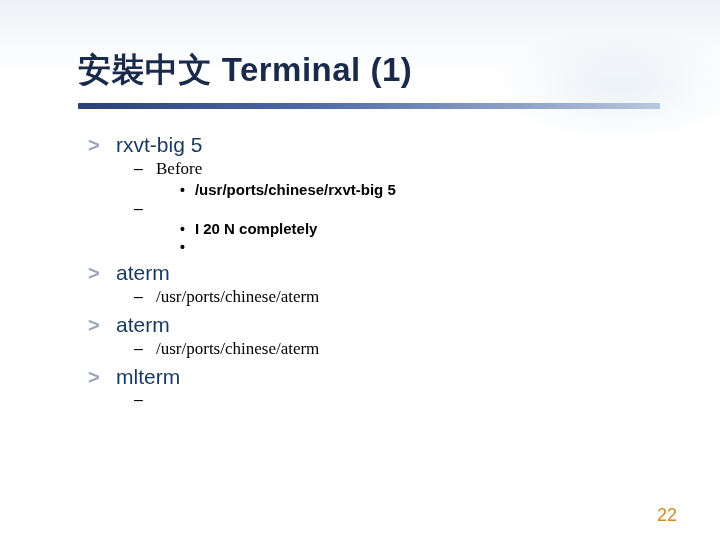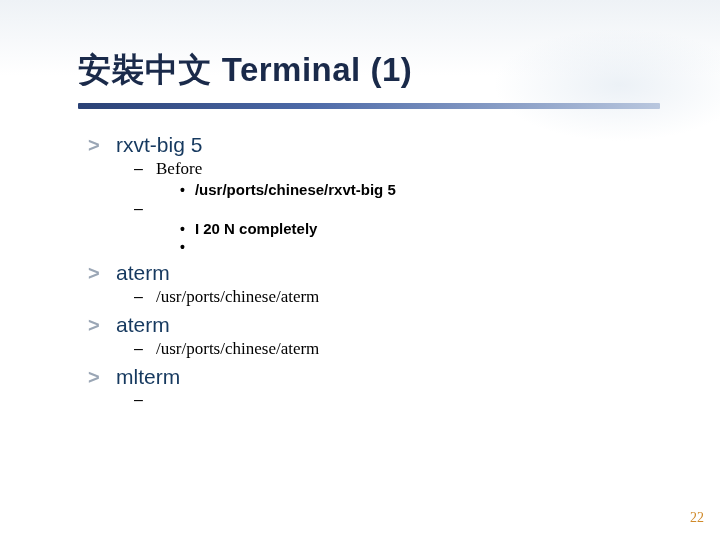--- a/index.html
+++ b/index.html
@@ -75,25 +75,25 @@
     margin: 2px 0 0 92px;
     display: flex;
     align-items: baseline;
     gap: 10px;
   }
   .l3-marker {
     font-size: 14px;
   }
   .pagenum {
     position: absolute;
-    right: 16px;
+    right: 43px;
     bottom: 14px;
     color: #d08a2a;
-    font-family: Liberation Serif, serif;
-    font-size: 14px;
+    font-family: Liberation Sans, sans-serif;
+    font-size: 18px;
   }
 </style>
 </head>
 <body>
 
 <div class="slide">
   <div class="title">安裝中文 Terminal (1)</div>
   <div class="title-rule"></div>
 
   <div class="content">

